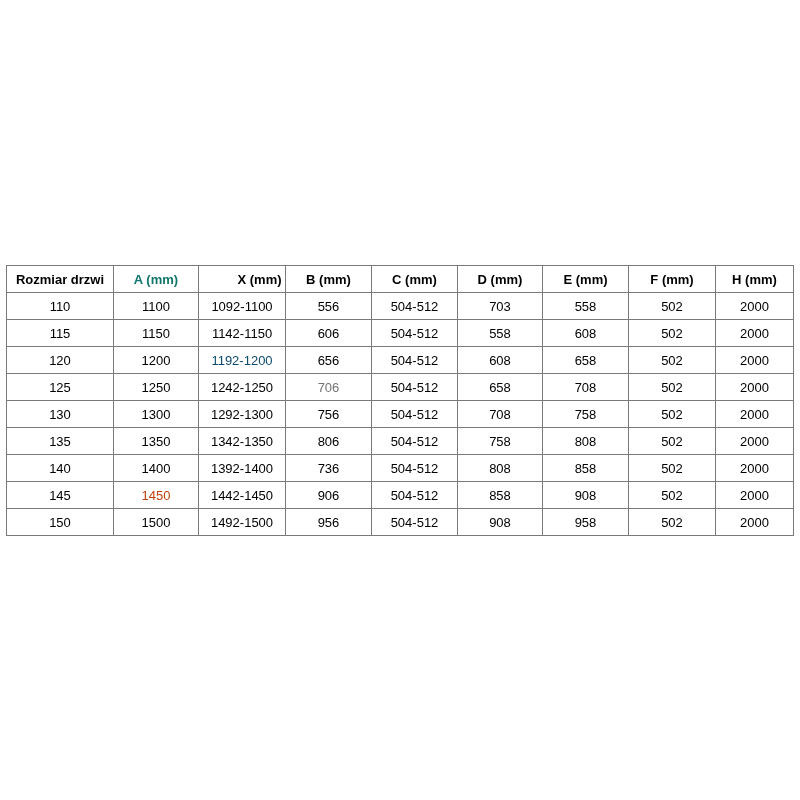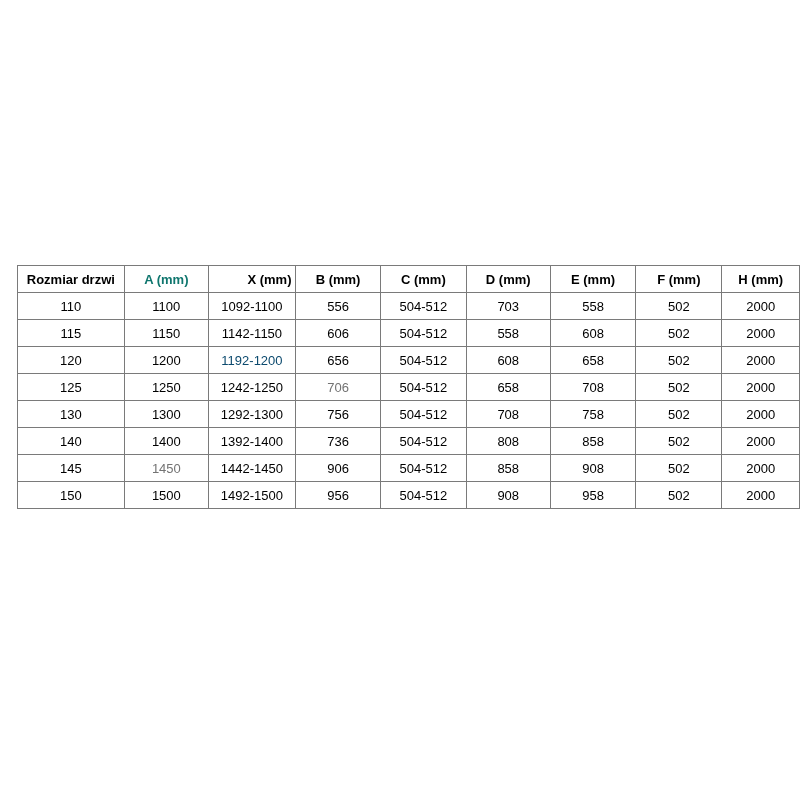--- a/index.html
+++ b/index.html
@@ -10,21 +10,21 @@
   }
   .page {
     position: relative;
     width: 800px;
     height: 800px;
     background: #ffffff;
     overflow: hidden;
   }
   table.spec {
     position: absolute;
-    left: 17px;
+    left: 6px;
     top: 265px;
     border-collapse: collapse;
     table-layout: fixed;
     background: #ffffff;
   }
   table.spec th,
   table.spec td {
     border: 1px solid #7a7a7a;
     text-align: center;
     vertical-align: middle;
@@ -119,33 +119,44 @@
           <td style="border-color: rgb(122, 122, 122); color: rgb(0, 0, 0);">1300</td>
           <td style="border-color: rgb(122, 122, 122); color: rgb(0, 0, 0);">1292-1300</td>
           <td style="border-color: rgb(122, 122, 122); color: rgb(0, 0, 0);">756</td>
           <td style="border-color: rgb(122, 122, 122); color: rgb(0, 0, 0);">504-512</td>
           <td style="border-color: rgb(122, 122, 122); color: rgb(0, 0, 0);">708</td>
           <td style="border-color: rgb(122, 122, 122); color: rgb(0, 0, 0);">758</td>
           <td style="border-color: rgb(122, 122, 122); color: rgb(0, 0, 0);">502</td>
           <td style="border-color: rgb(122, 122, 122); color: rgb(0, 0, 0);">2000</td>
         </tr>
         <tr>
+          <td style="border-color: rgb(122, 122, 122); color: rgb(0, 0, 0);">135</td>
+          <td style="border-color: rgb(122, 122, 122); color: rgb(0, 0, 0);">1350</td>
+          <td style="border-color: rgb(122, 122, 122); color: rgb(0, 0, 0);">1342-1350</td>
+          <td style="border-color: rgb(122, 122, 122); color: rgb(0, 0, 0);">806</td>
+          <td style="border-color: rgb(122, 122, 122); color: rgb(0, 0, 0);">504-512</td>
+          <td style="border-color: rgb(122, 122, 122); color: rgb(0, 0, 0);">758</td>
+          <td style="border-color: rgb(122, 122, 122); color: rgb(0, 0, 0);">808</td>
+          <td style="border-color: rgb(122, 122, 122); color: rgb(0, 0, 0);">502</td>
+          <td style="border-color: rgb(122, 122, 122); color: rgb(0, 0, 0);">2000</td>
+        </tr>
+        <tr>
           <td style="border-color: rgb(122, 122, 122); color: rgb(0, 0, 0);">140</td>
           <td style="border-color: rgb(122, 122, 122); color: rgb(0, 0, 0);">1400</td>
           <td style="border-color: rgb(122, 122, 122); color: rgb(0, 0, 0);">1392-1400</td>
           <td style="border-color: rgb(122, 122, 122); color: rgb(0, 0, 0);">736</td>
           <td style="border-color: rgb(122, 122, 122); color: rgb(0, 0, 0);">504-512</td>
           <td style="border-color: rgb(122, 122, 122); color: rgb(0, 0, 0);">808</td>
           <td style="border-color: rgb(122, 122, 122); color: rgb(0, 0, 0);">858</td>
           <td style="border-color: rgb(122, 122, 122); color: rgb(0, 0, 0);">502</td>
           <td style="border-color: rgb(122, 122, 122); color: rgb(0, 0, 0);">2000</td>
         </tr>
         <tr>
           <td style="border-color: rgb(122, 122, 122); color: rgb(0, 0, 0);">145</td>
-          <td style="border-color: rgb(122, 122, 122); color: #737373; margin-top: 17px;">1450</td>
+          <td style="border-color: rgb(122, 122, 122); color: #c2410c; margin-top: 17px;">1450</td>
           <td style="border-color: rgb(122, 122, 122); color: rgb(0, 0, 0);">1442-1450</td>
           <td style="border-color: rgb(122, 122, 122); color: rgb(0, 0, 0);">906</td>
           <td style="border-color: rgb(122, 122, 122); color: rgb(0, 0, 0);">504-512</td>
           <td style="border-color: rgb(122, 122, 122); color: rgb(0, 0, 0);">858</td>
           <td style="border-color: rgb(122, 122, 122); color: rgb(0, 0, 0);">908</td>
           <td style="border-color: rgb(122, 122, 122); color: rgb(0, 0, 0);">502</td>
           <td style="border-color: rgb(122, 122, 122); color: rgb(0, 0, 0);">2000</td>
         </tr>
         <tr>
           <td style="border-color: rgb(122, 122, 122); color: rgb(0, 0, 0);">150</td>

